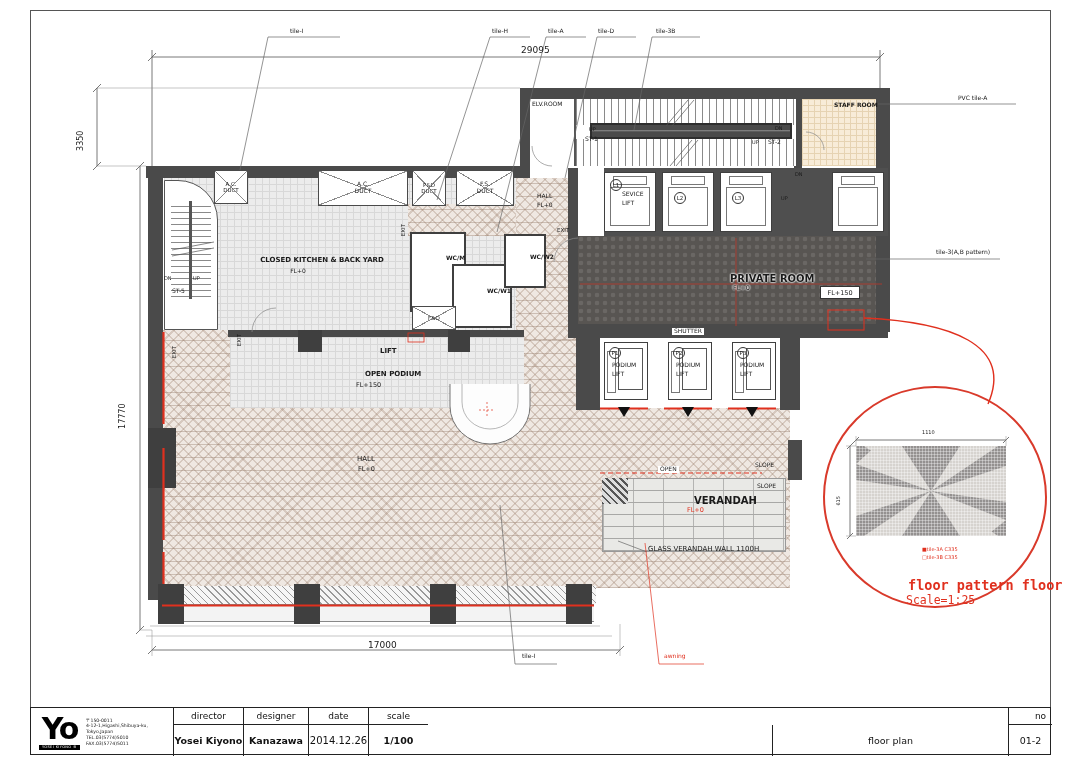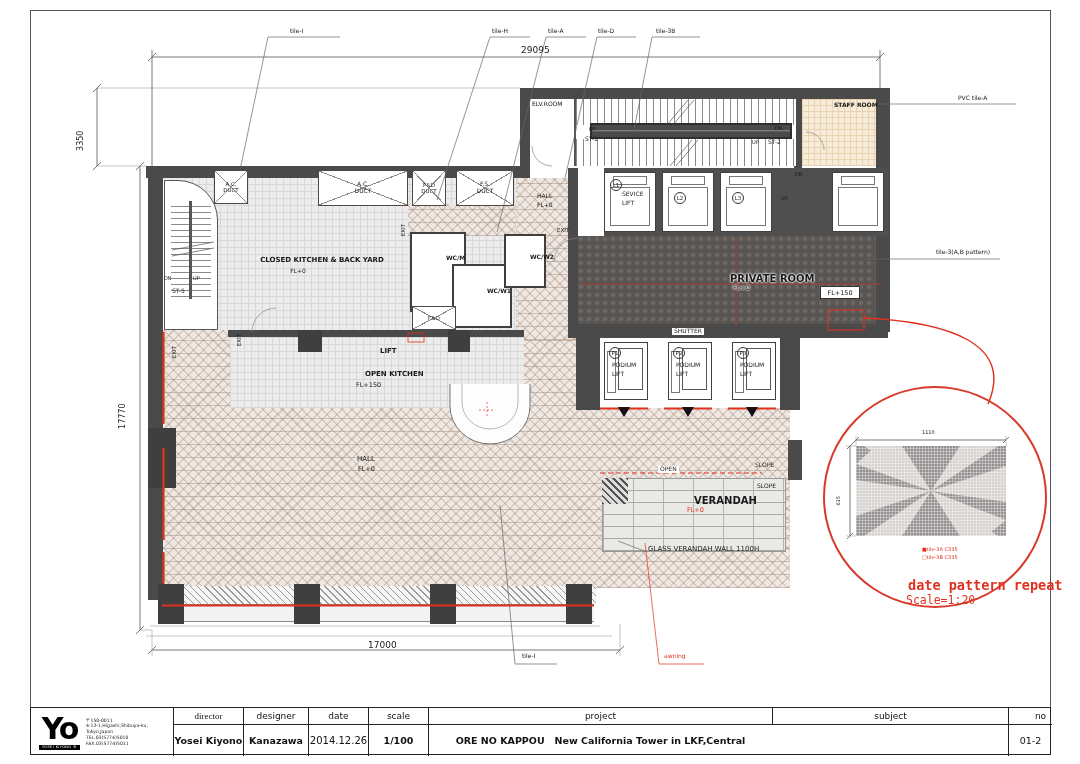--- a/index.html
+++ b/index.html
@@ -293,60 +293,58 @@
   <div class="L s6" style="left:612px;top:362px;">PODIUM</div>
   <div class="L s6" style="left:612px;top:371px;">LIFT</div>
   <div class="circ" style="left:673px;top:347px;">P2</div>
   <div class="L s6" style="left:676px;top:362px;">PODIUM</div>
   <div class="L s6" style="left:676px;top:371px;">LIFT</div>
   <div class="circ" style="left:737px;top:347px;">P3</div>
   <div class="L s6" style="left:740px;top:362px;">PODIUM</div>
   <div class="L s6" style="left:740px;top:371px;">LIFT</div>
 
   <div class="L s7 b" style="left:356px;top:348px;">LIFT</div>
-  <div class="L s7 b" style="left:341px;top:371px;">OPEN KITCHEN</div>
+  <div class="L s7 b" style="left:341px;top:371px;">OPEN PODIUM</div>
   <div class="L" style="left:356px;top:382px;">FL+150</div>
   <div class="L s7" style="left:357px;top:456px;">HALL</div>
   <div class="L" style="left:358px;top:466px;">FL+0</div>
 
   <div class="L s6 chip" style="left:658px;top:466px;">OPEN</div>
   <div class="L s6" style="left:755px;top:462px;">SLOPE</div>
   <div class="L s6" style="left:757px;top:483px;">SLOPE</div>
   <div class="L s75 b" style="left:670px;top:495px;">VERANDAH</div>
   <div class="L red" style="left:687px;top:507px;">FL+0</div>
   <div class="L s7" style="left:648px;top:546px;">GLASS VERANDAH WALL 1100H</div>
 
   <div class="L s5" style="left:922px;top:430px;">1110</div>
   <div class="L s5 rot" style="left:842px;top:500px;">615</div>
   <div class="L s5 red" style="left:922px;top:547px;">■tile-3A C335</div>
   <div class="L s5 red" style="left:922px;top:555px;">□tile-3B C335</div>
-  <div class="L red mono b" style="left:884px;top:578px;font-size:13.5px;">date pattern repeat</div>
-  <div class="L red mono" style="left:906px;top:594px;font-size:11.5px;">Scale=1:20</div>
+  <div class="L red mono b" style="left:884px;top:578px;font-size:13.5px;">floor pattern floor</div>
+  <div class="L red mono" style="left:906px;top:594px;font-size:11.5px;">Scale=1:25</div>
 
   <div id="tblock">
     <div class="logo-cell">
       <div class="logo-mark">
         <span class="logo-yo">Yo</span>
         <span class="logo-cap">YOSEI KIYONO ®</span>
       </div>
       <div class="addr">
         <div>〒150-0011</div>
         <div>4-12-1,Higashi,Shibuya-ku,</div>
         <div>Tokyo,Japan</div>
         <div>TEL.03(5774)5010</div>
         <div>FAX.03(5774)5011</div>
       </div>
     </div>
-    <div class="th" style="grid-column:2;grid-row:1;font-family:Liberation Serif, serif;">director</div>
+    <div class="th" style="grid-column:2;grid-row:1;">director</div>
     <div class="th" style="grid-column:3;grid-row:1;">designer</div>
     <div class="th" style="grid-column:4;grid-row:1;">date</div>
     <div class="th" style="grid-column:5;grid-row:1;">scale</div>
-    <div class="th" style="grid-column:6;grid-row:1;">project</div>
-    <div class="th" style="grid-column:7;grid-row:1;">subject</div>
     <div class="th" style="grid-column:8;grid-row:1;padding-left:20px;">no</div>
     <div class="tv" style="grid-column:2;grid-row:2;">Yosei Kiyono</div>
     <div class="tv" style="grid-column:3;grid-row:2;">Kanazawa</div>
     <div class="tv" style="grid-column:4;grid-row:2;font-weight:normal;font-size:10px;">2014.12.26</div>
     <div class="tv" style="grid-column:5;grid-row:2;">1/100</div>
-    <div class="tv" style="grid-column:6;grid-row:2;white-space:pre;">ORE NO KAPPOU   New California Tower in LKF,Central</div>
+    <div class="tv" style="grid-column:7;grid-row:2;font-weight:normal;">floor plan</div>
     <div class="tv" style="grid-column:8;grid-row:2;font-weight:normal;">01-2</div>
   </div>
 </div>
 
 </body></html>

